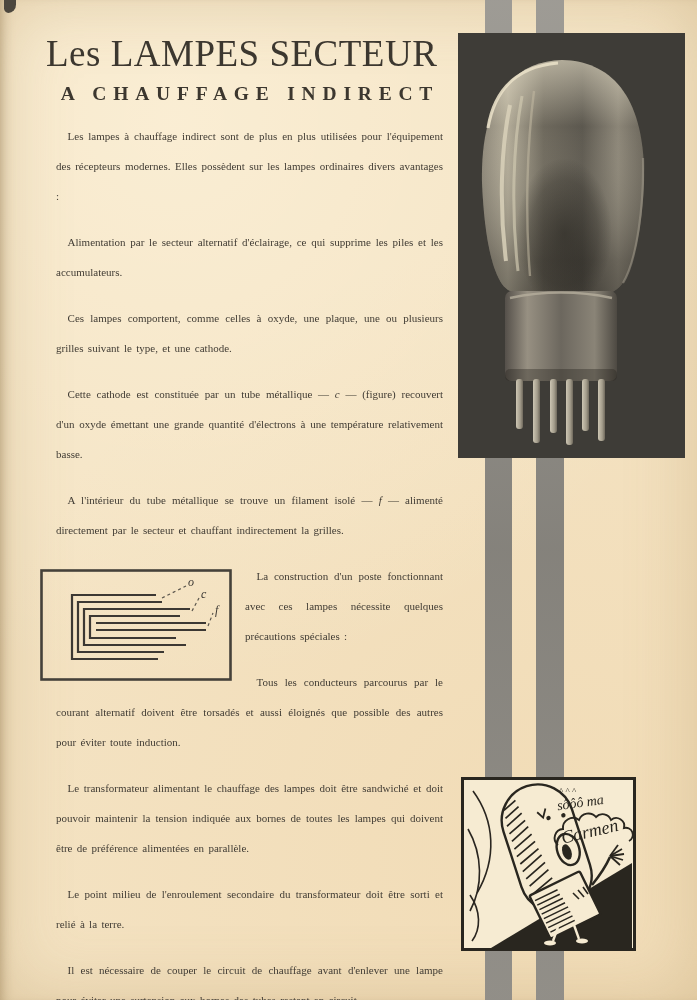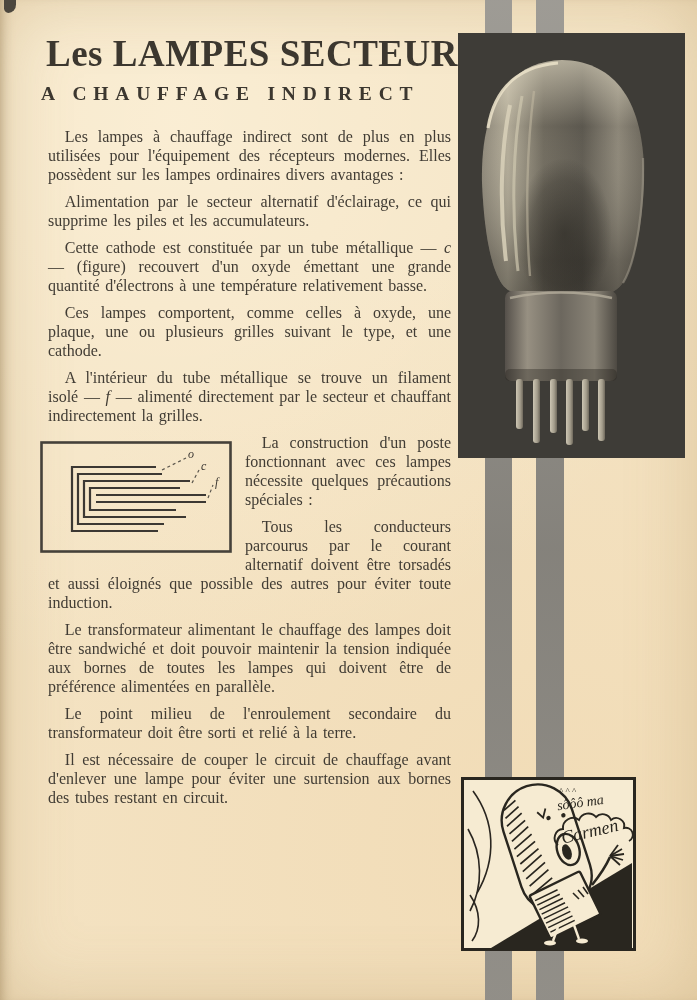--- a/index.html
+++ b/index.html
@@ -14,24 +14,24 @@
   }
   .speck { position:absolute; left:4px; top:0px; width:12px; height:13px; background:#4c473e; border-radius:0 0 70% 40%; }
 
   .stripe { position:absolute; top:0; height:1000px;
     background:linear-gradient(180deg,#9a9893 0%, #8b8984 30%, #7f7d78 55%, #8d8b86 100%);
     opacity:.95; }
   .stripe.a { left:485px; width:27px; }
   .stripe.b { left:536px; width:28px; }
 
   .content { position:absolute; left:40px; top:34px; width:419px; }
-  h1 { margin:0 16px 8px 6px; font-size:37px; line-height:1.1; font-weight:700; letter-spacing:.5px; white-space:nowrap; color:#3c372f; }
-  h2 { margin:0 0 22px 1px; font-size:19.5px; font-weight:700; letter-spacing:6.8px; white-space:nowrap; color:#3c372f; }
-
-  .body p { margin:8px; text-indent:1.05em; text-align:justify; font-size:16px; line-height:19px; word-spacing:1.6px; }
+  h1 { margin:0 16px 8px 6px; font-size:37px; line-height:1.1; font-weight:400; letter-spacing:.5px; white-space:nowrap; color:#3c372f; }
+  h2 { margin:0 0 13px 1px; font-size:19.5px; font-weight:700; letter-spacing:6.8px; white-space:nowrap; color:#3c372f;text-align:center; }
+
+  .body p { margin:16px; text-indent:1.05em; text-align:justify; font-size:11px; line-height:30px; word-spacing:1.6px; }
   .body .lead { font-weight:400; }
   .body .var { font-style:italic; }
 
   .construction { margin-top:4px; }
   .fig { float:left; width:192px; height:112px; margin:8px 13px 5px 0; }
 
   .photo { position:absolute; left:458px; top:33px; width:227px; height:425px; }
   .cartoon { position:absolute; left:461px; top:777px; width:175px; height:174px; }
   svg { display:block; }
 </style>
@@ -44,23 +44,23 @@
   <div class="stripe a"></div>
   <div class="stripe b"></div>
 
   <main class="content">
     <h1><span>Les</span> <span>LAMPES SECTEUR</span></h1>
     <h2>A CHAUFFAGE INDIRECT</h2>
 
     <div class="body">
       <p><span class="lead"></span><span>Les lampes à chauffage indirect sont de plus en plus utilisées pour l'équipement des récepteurs modernes. Elles possèdent sur les lampes ordinaires divers avantages :</span></p>
       <p><span class="lead">Alimentation par le secteur alternatif d'éclairage,</span><span> ce qui supprime les piles et les accumulateurs.</span></p>
+      <p><span class="lead"></span><span>Ces lampes comportent, comme celles à oxyde, une plaque, une ou plusieurs grilles suivant le type, et une cathode.</span></p>
+
       <p><span>Cette cathode est constituée par un tube métallique — </span><span class="var">c</span><span> — (figure) recouvert d'un oxyde émettant une grande quantité d'électrons à une température relativement basse.</span></p>
-
-      <p><span class="lead"></span><span>Ces lampes comportent, comme celles à oxyde, une plaque, une ou plusieurs grilles suivant le type, et une cathode.</span></p>
       <p><span>A l'intérieur du tube métallique se trouve un filament isolé — </span><span class="var">f</span><span> — alimenté directement par le secteur et chauffant indirectement la grilles.</span></p>
 
       <div class="construction">
         <svg class="fig" viewBox="0 0 192 112" width="192" height="112">
           <rect x="1.5" y="1.5" width="189" height="109" fill="none" stroke="#45413a" stroke-width="2.6"></rect>
           <g stroke="#3c3833" stroke-width="2.2" fill="none">
             <path d="M116 26 H 32 V 90 H 118"></path>
             <path d="M122 33 H 38 V 83 H 124"></path>
             <path d="M150 40 H 44 V 76 H 146"></path>
             <path d="M140 47 H 50 V 69 H 136"></path>

